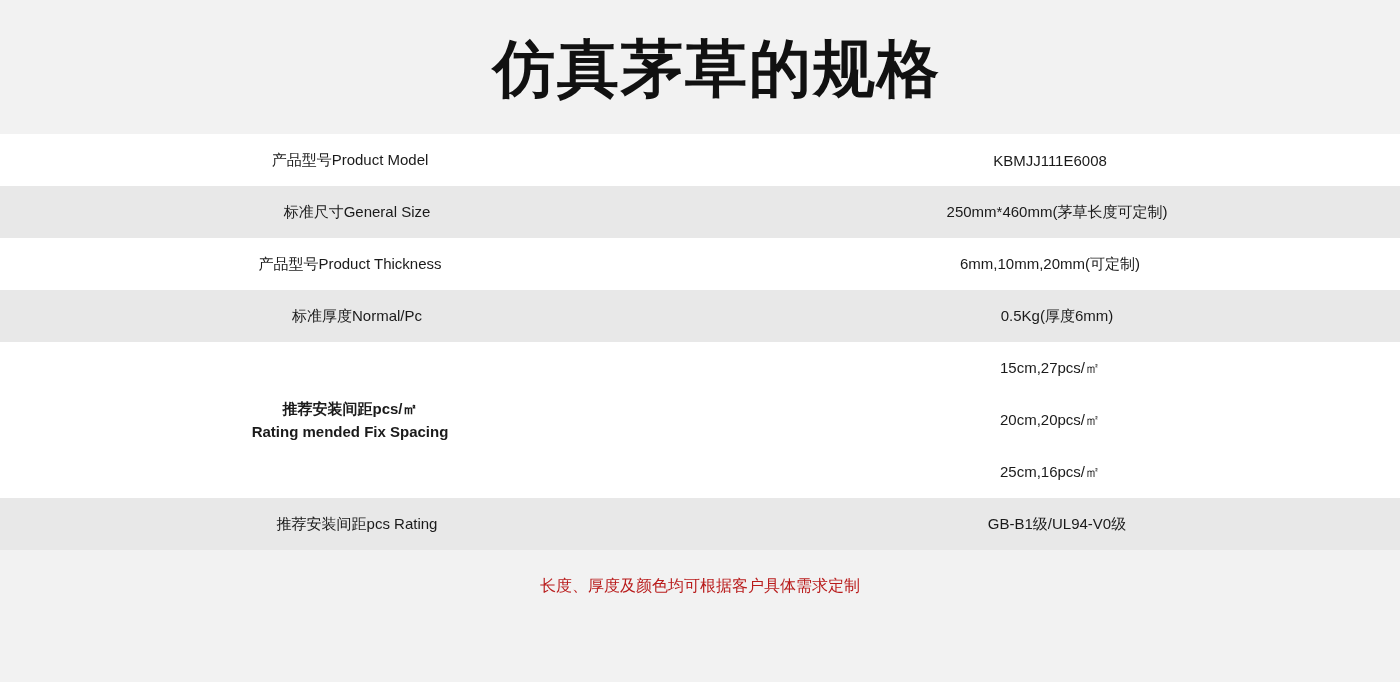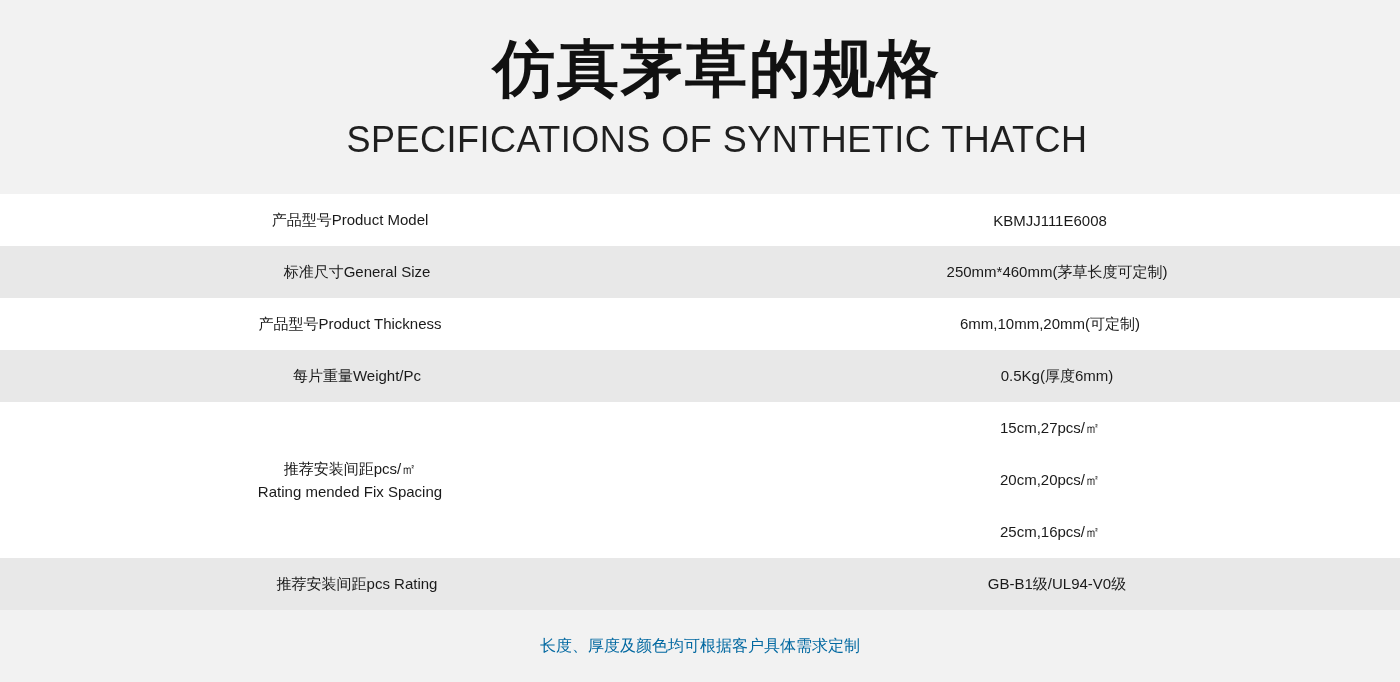--- a/index.html
+++ b/index.html
@@ -63,62 +63,62 @@
     border-right: 1px solid #d2d2d2;
   }
   td.value-cell {
     width: 700px;
   }
   tr.row-odd td { background: #ffffff; }
   tr.row-even td { background: #e8e8e8; padding-left: 14px; }
 
   .spacing-label {
     line-height: 1.55;
+    font-weight: bold;
   }
   .spacing-sub {
     border-bottom: 1px solid #d2d2d2;
   }
   .spacing-sub.last {
     border-bottom: none;
   }
   .footnote {
     text-align: center;
     font-size: 16px;
-    color: #0369a1;
+    color: #b91c1c;
     padding-top: 26px;
     background: #f2f2f2;
     flex: 1;
   }
 </style>
 </head>
 <body>
 
 <div class="page">
 
   <div class="header">
     <h1 class="title-cn">仿真茅草的规格</h1>
-    <h2 class="title-en">SPECIFICATIONS OF SYNTHETIC THATCH</h2>
   </div>
 
   <table class="spec-table">
     <tbody>
       <tr class="row-odd">
         <td class="label-cell">产品型号Product Model</td>
         <td class="value-cell">KBMJJ111E6008</td>
       </tr>
       <tr class="row-even">
         <td class="label-cell">标准尺寸General Size</td>
         <td class="value-cell">250mm*460mm(茅草长度可定制)</td>
       </tr>
       <tr class="row-odd">
         <td class="label-cell">产品型号Product Thickness</td>
         <td class="value-cell">6mm,10mm,20mm(可定制)</td>
       </tr>
       <tr class="row-even">
-        <td class="label-cell">每片重量Weight/Pc</td>
+        <td class="label-cell">标准厚度Normal/Pc</td>
         <td class="value-cell">0.5Kg(厚度6mm)</td>
       </tr>
 
       <tr class="row-odd">
         <td class="label-cell spacing-label" rowspan="3">
           <div>推荐安装间距pcs/㎡</div>
           <div>Rating mended Fix Spacing</div>
         </td>
         <td class="value-cell spacing-sub">15cm,27pcs/㎡</td>
       </tr>

